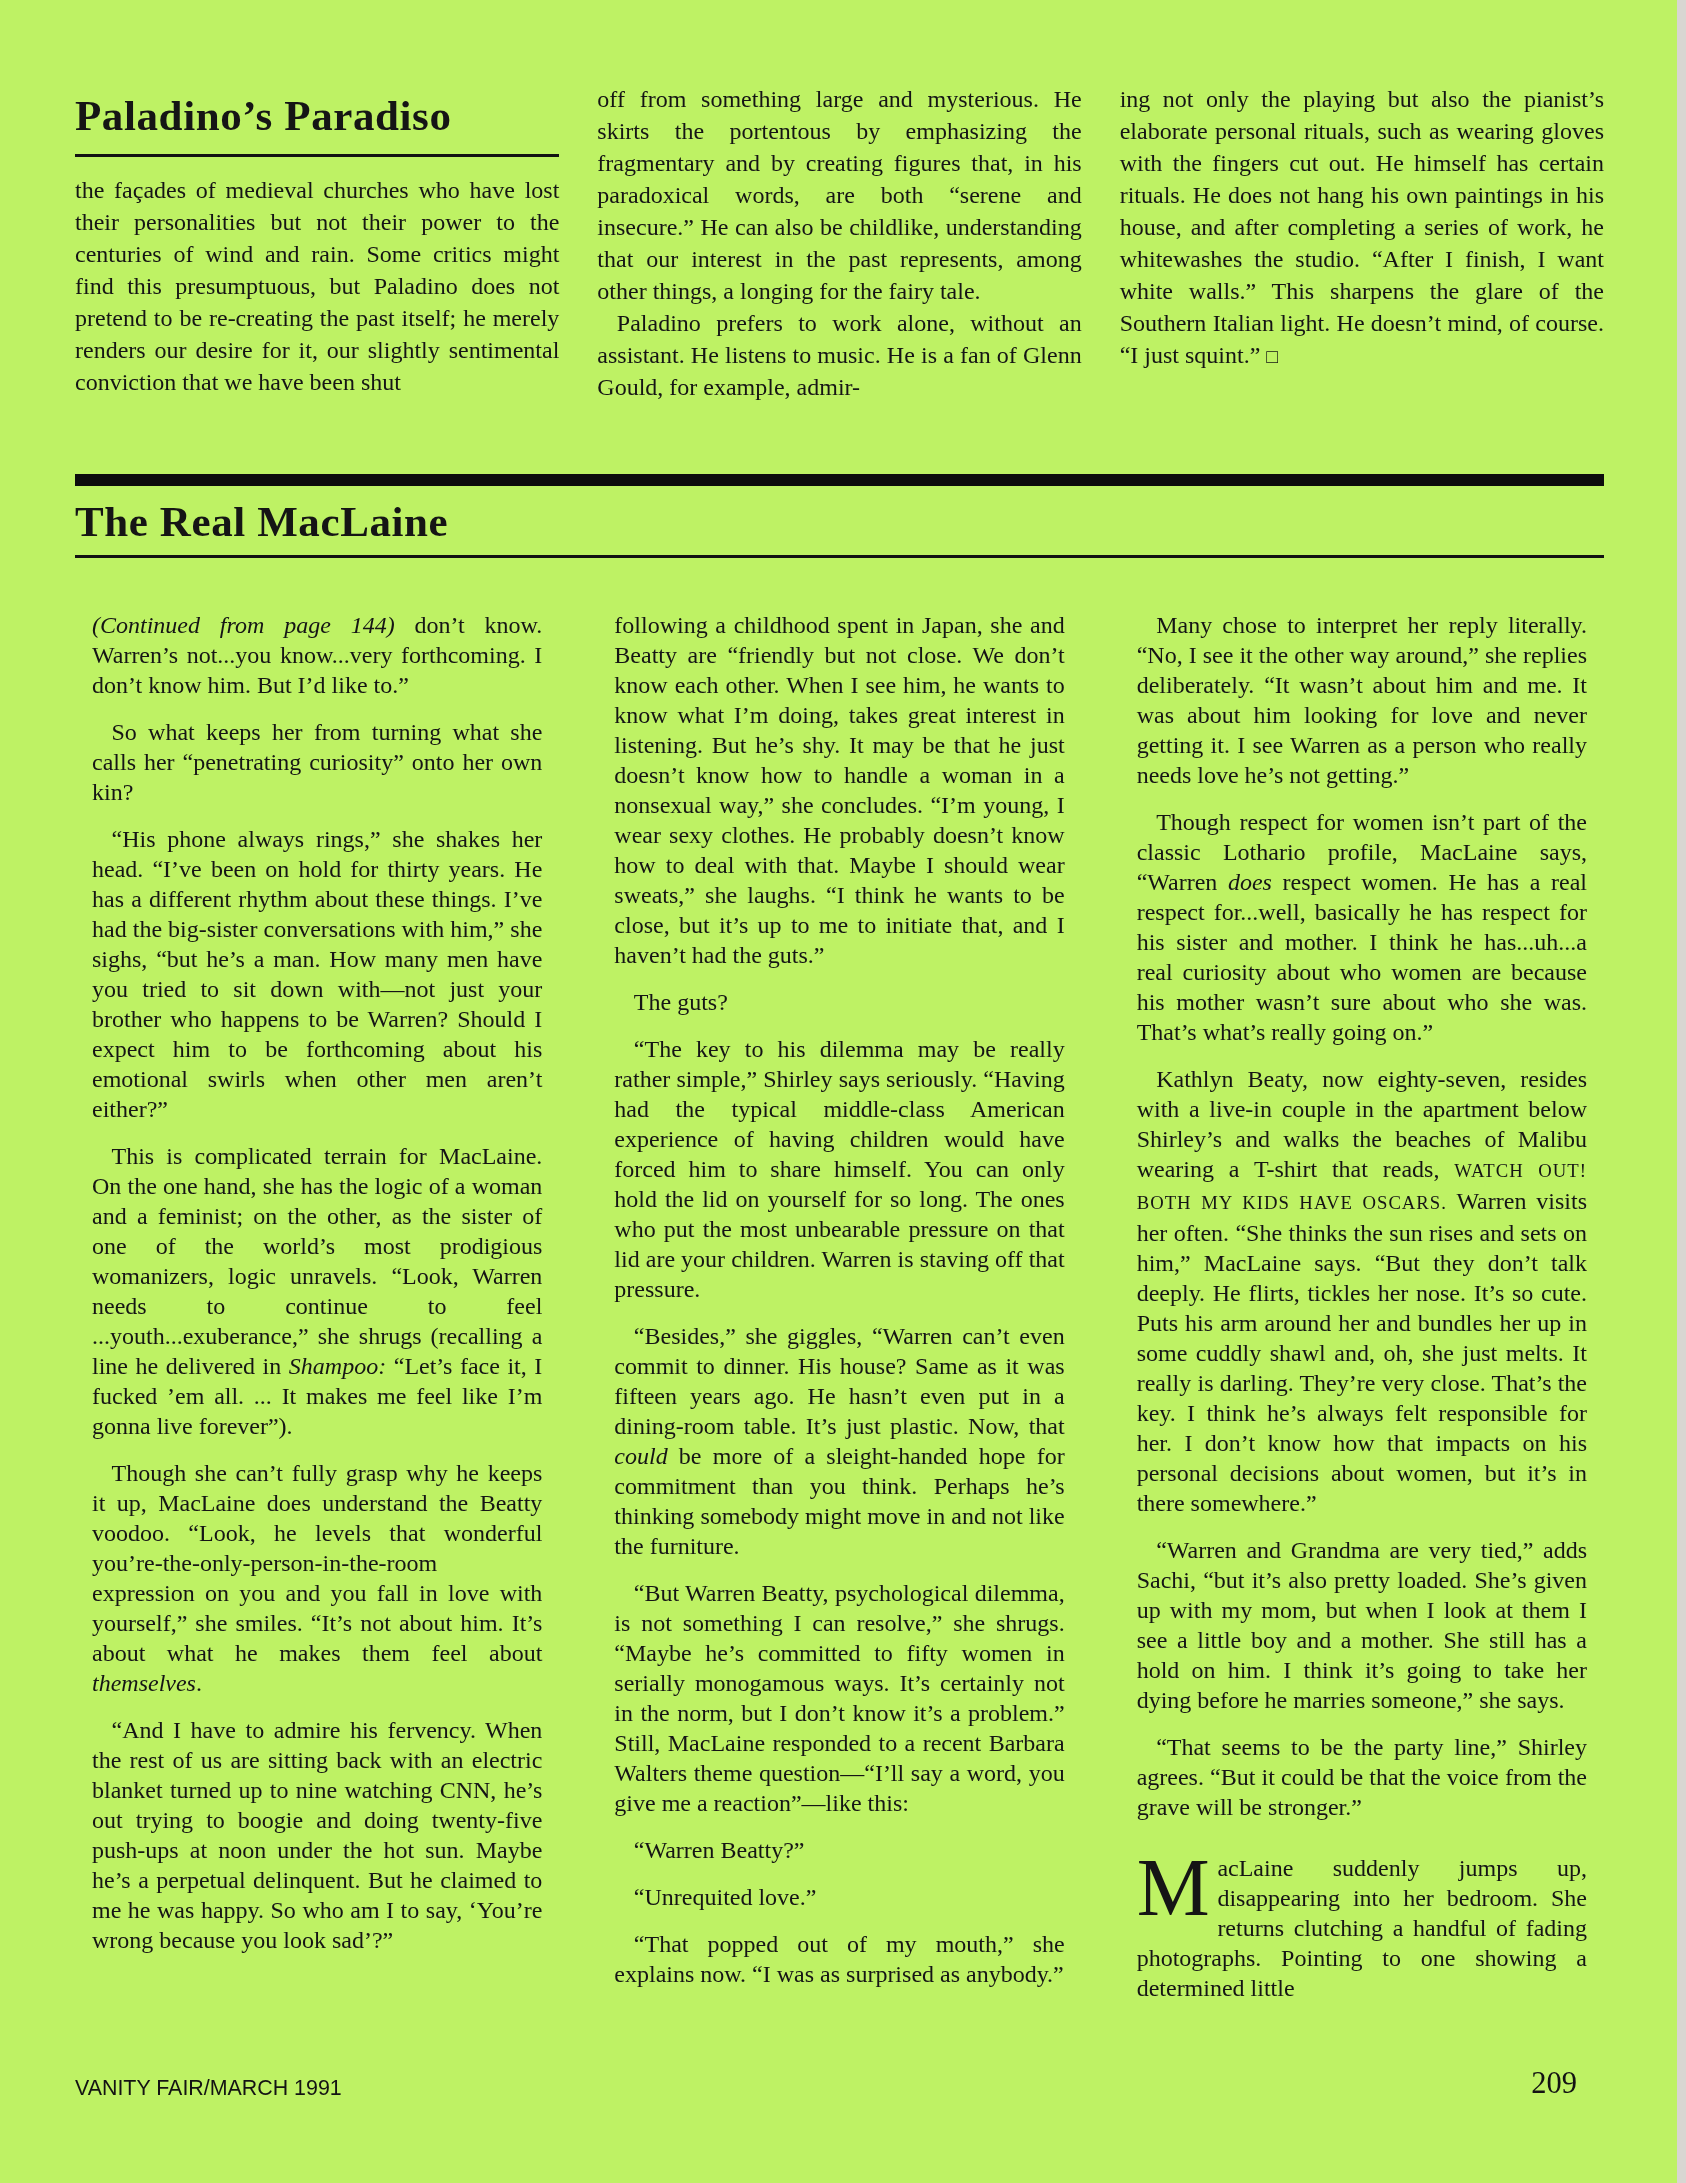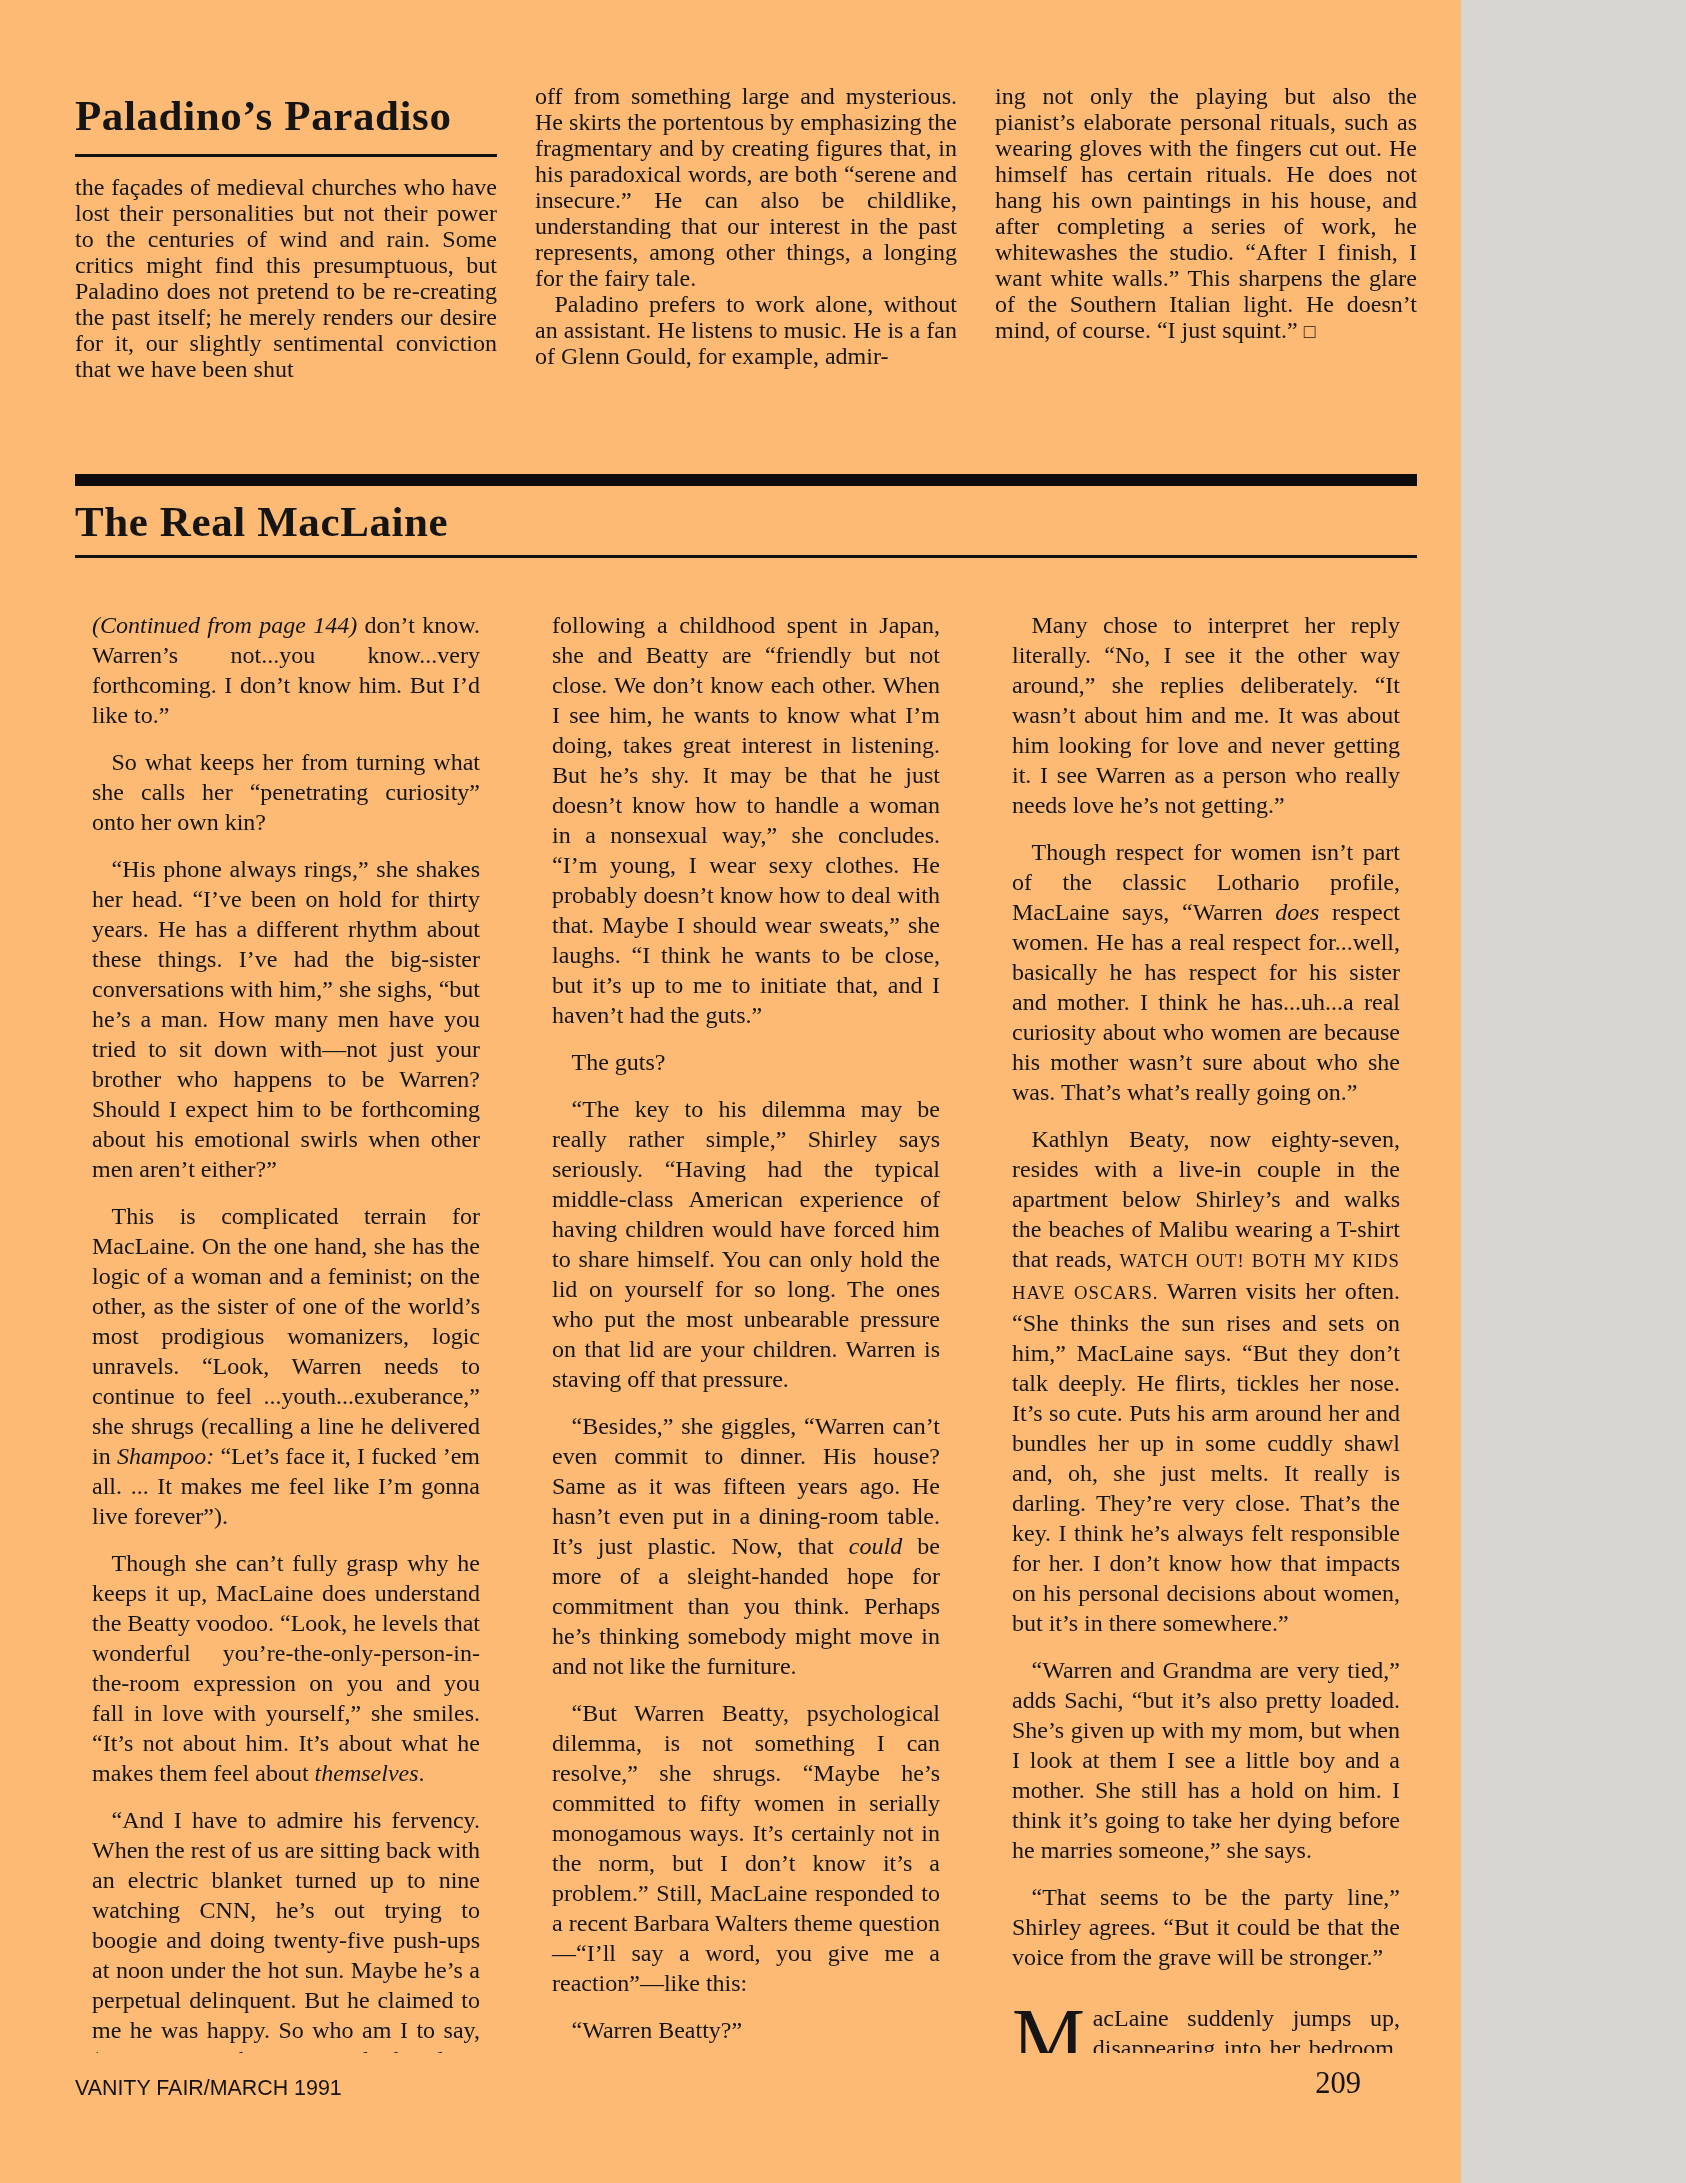--- a/index.html
+++ b/index.html
@@ -1,31 +1,31 @@
 <!DOCTYPE html>
 <html style="font-size:10.4px"><head>
 <meta charset="utf-8">
 <style>
   html, body { margin:0; padding:0; background:#d8d6d2; }
   .page {
     position:relative;
-    width:1461px; height:2183px;
-    background:#fdba74;
+    width:1677px; height:2183px;
+    background:#bef264;
     color:#151515;
     font-family:"Liberation Serif", serif;
     overflow:hidden;
     box-sizing:border-box;
-    padding:83px 44px 0 75px;
+    padding:83px 73px 0 75px;
   }
   .cols { display:grid; grid-template-columns:1fr 1fr 1fr; column-gap:38px; }
   .col { min-width:0; }
 
   
   .a1 .cols { height:370px; overflow:hidden; }
-  .a1 p { margin:0; font-size:24px; line-height:26px; text-align:justify; }
+  .a1 p { margin:0; font-size:24px; line-height:32px; text-align:justify; }
   .a1-title {
     font-size:43px; font-weight:700; margin:7.8px 0 0;
     letter-spacing:0.6px; white-space:nowrap;
   }
   .a1-rule { height:3.2px; background:#121212; margin:14.3px 0 0; }
   .a1-col1-text { margin-top:17px !important; }
 
   
   .a2-bar { height:12.3px; background:#0c0c0c; margin-top:21px; }
   .a2-title { font-size:43px; font-weight:700; margin:10.4px 0 9px; letter-spacing:0.6px; }

